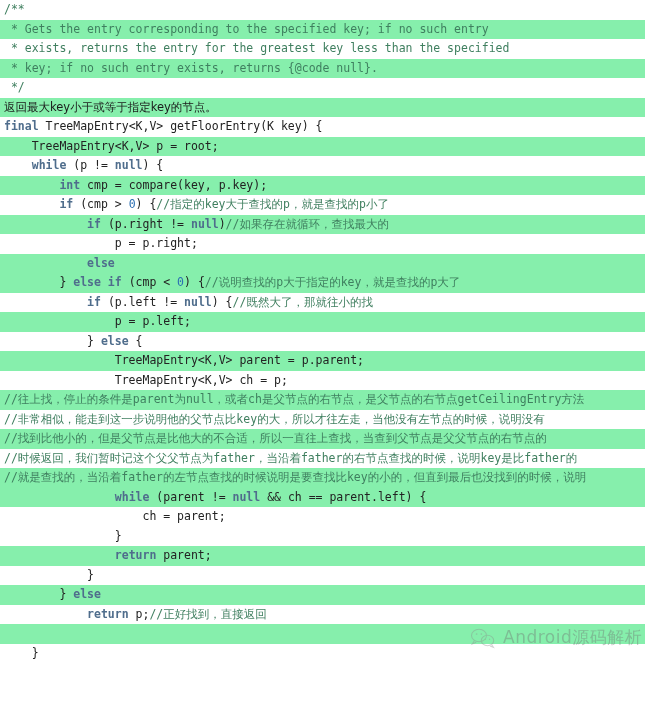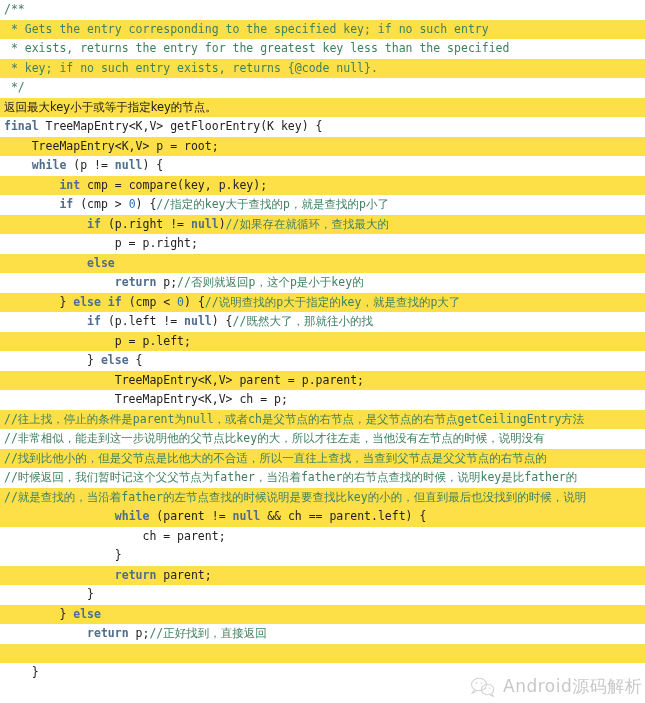--- a/index.html
+++ b/index.html
@@ -21,38 +21,38 @@
     height: 19.5px;
     line-height: 19.5px;
     font-size: 11.5px;
     white-space: pre;
     padding-left: 4px;
     box-sizing: border-box;
     color: #222222;
     letter-spacing: 0px;
   }
   .code-line.stripe-a { background: #ffffff; }
-  .code-line.stripe-b { background: #fde047; }
+  .code-line.stripe-b { background: #86efac; }
 
   
   .tok-kw  { color: #4f6d8c; font-weight: bold; }
   .tok-num { color: #2b6fb3; }
   .tok-cm  { color: #3f7f5f; }
   .tok-zh  { color: #1a1a1a; }
 
   .cn {
     font-family: "DejaVu Sans", "Liberation Sans", sans-serif;
     font-size: 11.5px;
   }
 
   
   #watermark {
     position: absolute;
     left: 470px;
-    top: 675px;
+    top: 626px;
     display: flex;
     align-items: center;
     gap: 7px;
     opacity: 0.38;
     pointer-events: none;
   }
   #watermark .wm-text {
     font-family: "DejaVu Sans", "Liberation Sans", sans-serif;
     font-size: 17px;
     color: #6f6f6f;
@@ -75,21 +75,20 @@
     <div class="code-line stripe-a"><span class="tok-cm"> */</span></div>
     <div class="code-line stripe-b"><span class="cn tok-zh">返回最大key小于或等于指定key的节点。</span></div>
     <div class="code-line stripe-a"><span class="tok-kw">final</span> TreeMapEntry&lt;K,V&gt; getFloorEntry(K key) {</div>
     <div class="code-line stripe-b">    TreeMapEntry&lt;K,V&gt; p = root;</div>
     <div class="code-line stripe-a">    <span class="tok-kw">while</span> (p != <span class="tok-kw">null</span>) {</div>
     <div class="code-line stripe-b">        <span class="tok-kw">int</span> cmp = compare(key, p.key);</div>
     <div class="code-line stripe-a">        <span class="tok-kw">if</span> (cmp &gt; <span class="tok-num">0</span>) {<span class="tok-cm">//</span><span class="cn tok-cm">指定的</span><span class="tok-cm">key</span><span class="cn tok-cm">大于查找的</span><span class="tok-cm">p</span><span class="cn tok-cm">，就是查找的</span><span class="tok-cm">p</span><span class="cn tok-cm">小了</span></div>
     <div class="code-line stripe-b">            <span class="tok-kw">if</span> (p.right != <span class="tok-kw">null</span>)<span class="tok-cm">//</span><span class="cn tok-cm">如果存在就循环，查找最大的</span></div>
     <div class="code-line stripe-a">                p = p.right;</div>
     <div class="code-line stripe-b">            <span class="tok-kw">else</span></div>
-    <div class="code-line stripe-a">                <span class="tok-kw">return</span> p;<span class="tok-cm">//</span><span class="cn tok-cm">否则就返回</span><span class="tok-cm">p</span><span class="cn tok-cm">，这个</span><span class="tok-cm">p</span><span class="cn tok-cm">是小于</span><span class="tok-cm">key</span><span class="cn tok-cm">的</span></div>
     <div class="code-line stripe-b">        } <span class="tok-kw">else if</span> (cmp &lt; <span class="tok-num">0</span>) {<span class="tok-cm">//</span><span class="cn tok-cm">说明查找的</span><span class="tok-cm">p</span><span class="cn tok-cm">大于指定的</span><span class="tok-cm">key</span><span class="cn tok-cm">，就是查找的</span><span class="tok-cm">p</span><span class="cn tok-cm">大了</span></div>
     <div class="code-line stripe-a">            <span class="tok-kw">if</span> (p.left != <span class="tok-kw">null</span>) {<span class="tok-cm">//</span><span class="cn tok-cm">既然大了，那就往小的找</span></div>
     <div class="code-line stripe-b">                p = p.left;</div>
     <div class="code-line stripe-a">            } <span class="tok-kw">else</span> {</div>
     <div class="code-line stripe-b">                TreeMapEntry&lt;K,V&gt; parent = p.parent;</div>
     <div class="code-line stripe-a">                TreeMapEntry&lt;K,V&gt; ch = p;</div>
     <div class="code-line stripe-b"><span class="tok-cm">//</span><span class="cn tok-cm">往上找，停止的条件是</span><span class="tok-cm">parent</span><span class="cn tok-cm">为</span><span class="tok-cm">null</span><span class="cn tok-cm">，或者</span><span class="tok-cm">ch</span><span class="cn tok-cm">是父节点的右节点，是父节点的右节点</span><span class="tok-cm">getCeilingEntry</span><span class="cn tok-cm">方法</span></div>
     <div class="code-line stripe-a"><span class="tok-cm">//</span><span class="cn tok-cm">非常相似，能走到这一步说明他的父节点比</span><span class="tok-cm">key</span><span class="cn tok-cm">的大，所以才往左走，当他没有左节点的时候，说明没有</span></div>
     <div class="code-line stripe-b"><span class="tok-cm">//</span><span class="cn tok-cm">找到比他小的，但是父节点是比他大的不合适，所以一直往上查找，当查到父节点是父父节点的右节点的</span></div>
     <div class="code-line stripe-a"><span class="tok-cm">//</span><span class="cn tok-cm">时候返回，我们暂时记这个父父节点为</span><span class="tok-cm">father</span><span class="cn tok-cm">，当沿着</span><span class="tok-cm">father</span><span class="cn tok-cm">的右节点查找的时候，说明</span><span class="tok-cm">key</span><span class="cn tok-cm">是比</span><span class="tok-cm">father</span><span class="cn tok-cm">的</span></div>

